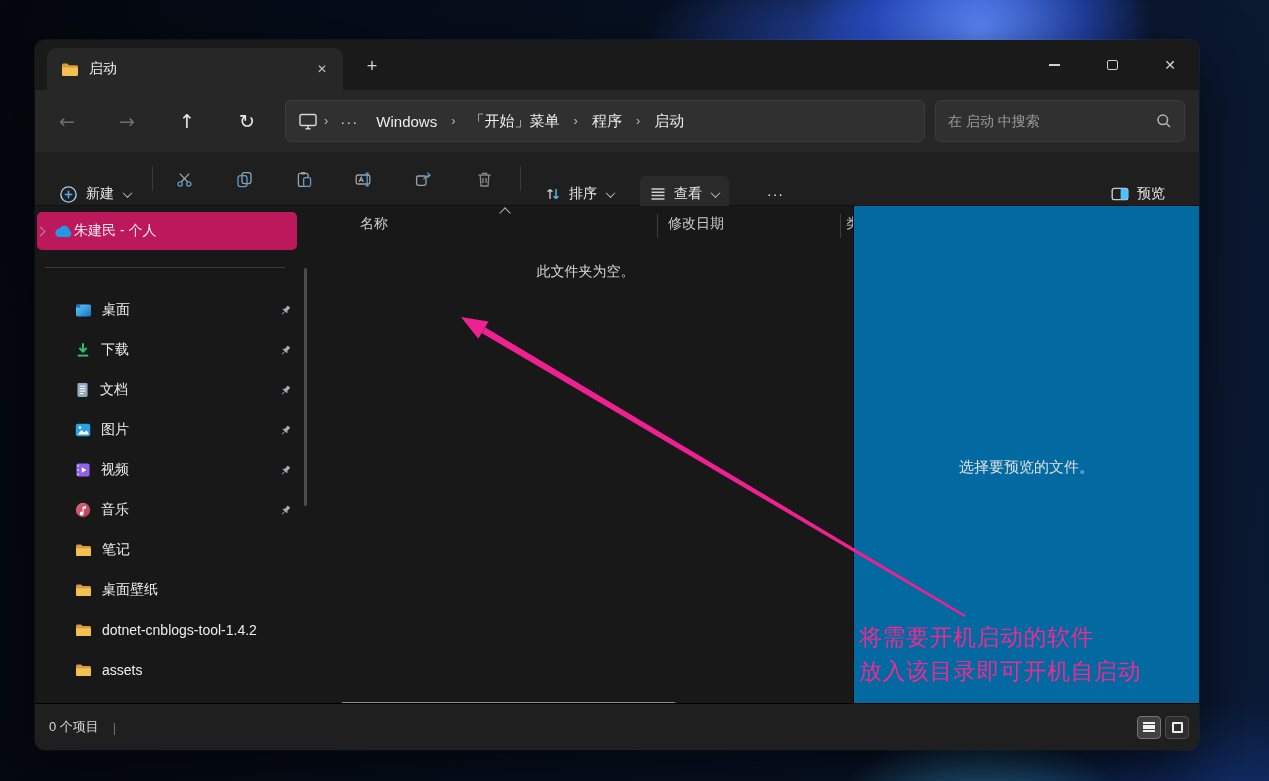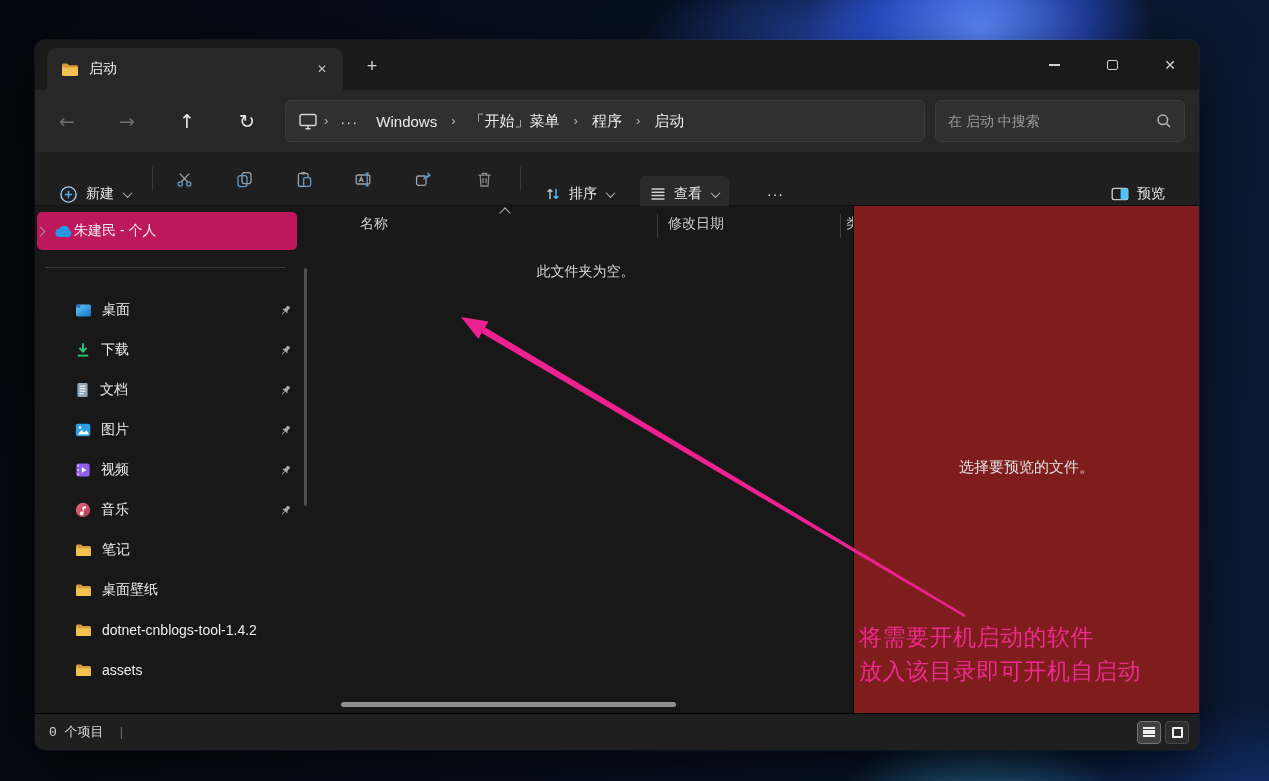--- a/index.html
+++ b/index.html
@@ -89,25 +89,25 @@
   .side-scroll { position:absolute; left:269px; top:62px; width:3px; height:238px; background:#4d4d4d; border-radius:2px; }
   
   .filelist { width:535px; flex:none; position:relative; overflow:hidden; }
   .col-h { position:absolute; top:9px; font-size:14px; color:#cbcbcb; white-space:nowrap; }
   .col-sep { position:absolute; top:8px; width:1px; height:24px; background:#3d3d3d; }
   .sort-chev { position:absolute; left:183px; top:3px; width:8px; height:8px;
     border-left:1.4px solid #b0b0b0; border-top:1.4px solid #b0b0b0; transform:rotate(45deg); }
   .empty-msg { position:absolute; left:0; right:0; top:57px; text-align:center; font-size:14px; color:#d6d6d6; }
   .hscroll { position:absolute; left:23px; top:496px; width:335px; height:5px; background:#8f8f8f; border-radius:3px; }
   
-  .previewpane { flex:1; background:#7f1d1d; border-left:1px solid #060606; position:relative; }
+  .previewpane { flex:1; background:#0369a1; border-left:1px solid #060606; position:relative; }
   .preview-msg { position:absolute; left:0; right:0; top:252px; text-align:center; font-size:15px; color:#e0e0e0; }
   
-  .statusbar { height:37px; background:#1f1f1f; border-top:1px solid #000; flex:none;
-    display:flex; align-items:center; padding:0 10px 0 14px;font-family:Liberation Mono, monospace; }
+  .statusbar { height:47px; background:#1f1f1f; border-top:1px solid #000; flex:none;
+    display:flex; align-items:center; padding:0 10px 0 14px; }
   .status-count { font-size:13px; color:#d8d8d8; }
   .status-div { margin-left:14px; color:#6e6e6e; font-size:13px; }
   .view-btns { margin-left:auto; display:flex; gap:4px; }
   .vbtn { width:24px; height:23px; border-radius:4px; display:flex; align-items:center; justify-content:center; }
   .vbtn.active { background:#414141; border:1px solid #757575; }
   .vbtn.plain { background:#2d2d2d; border:1px solid #4a4a4a; }
   .lines-glyph { width:12px; height:10px; display:flex; flex-direction:column; justify-content:space-between; }
   .lines-glyph i { display:block; height:1.8px; background:#f0f0f0; }
   .square-glyph { width:11px; height:11px; border:2.2px solid #f0f0f0; border-radius:1px; }
   

